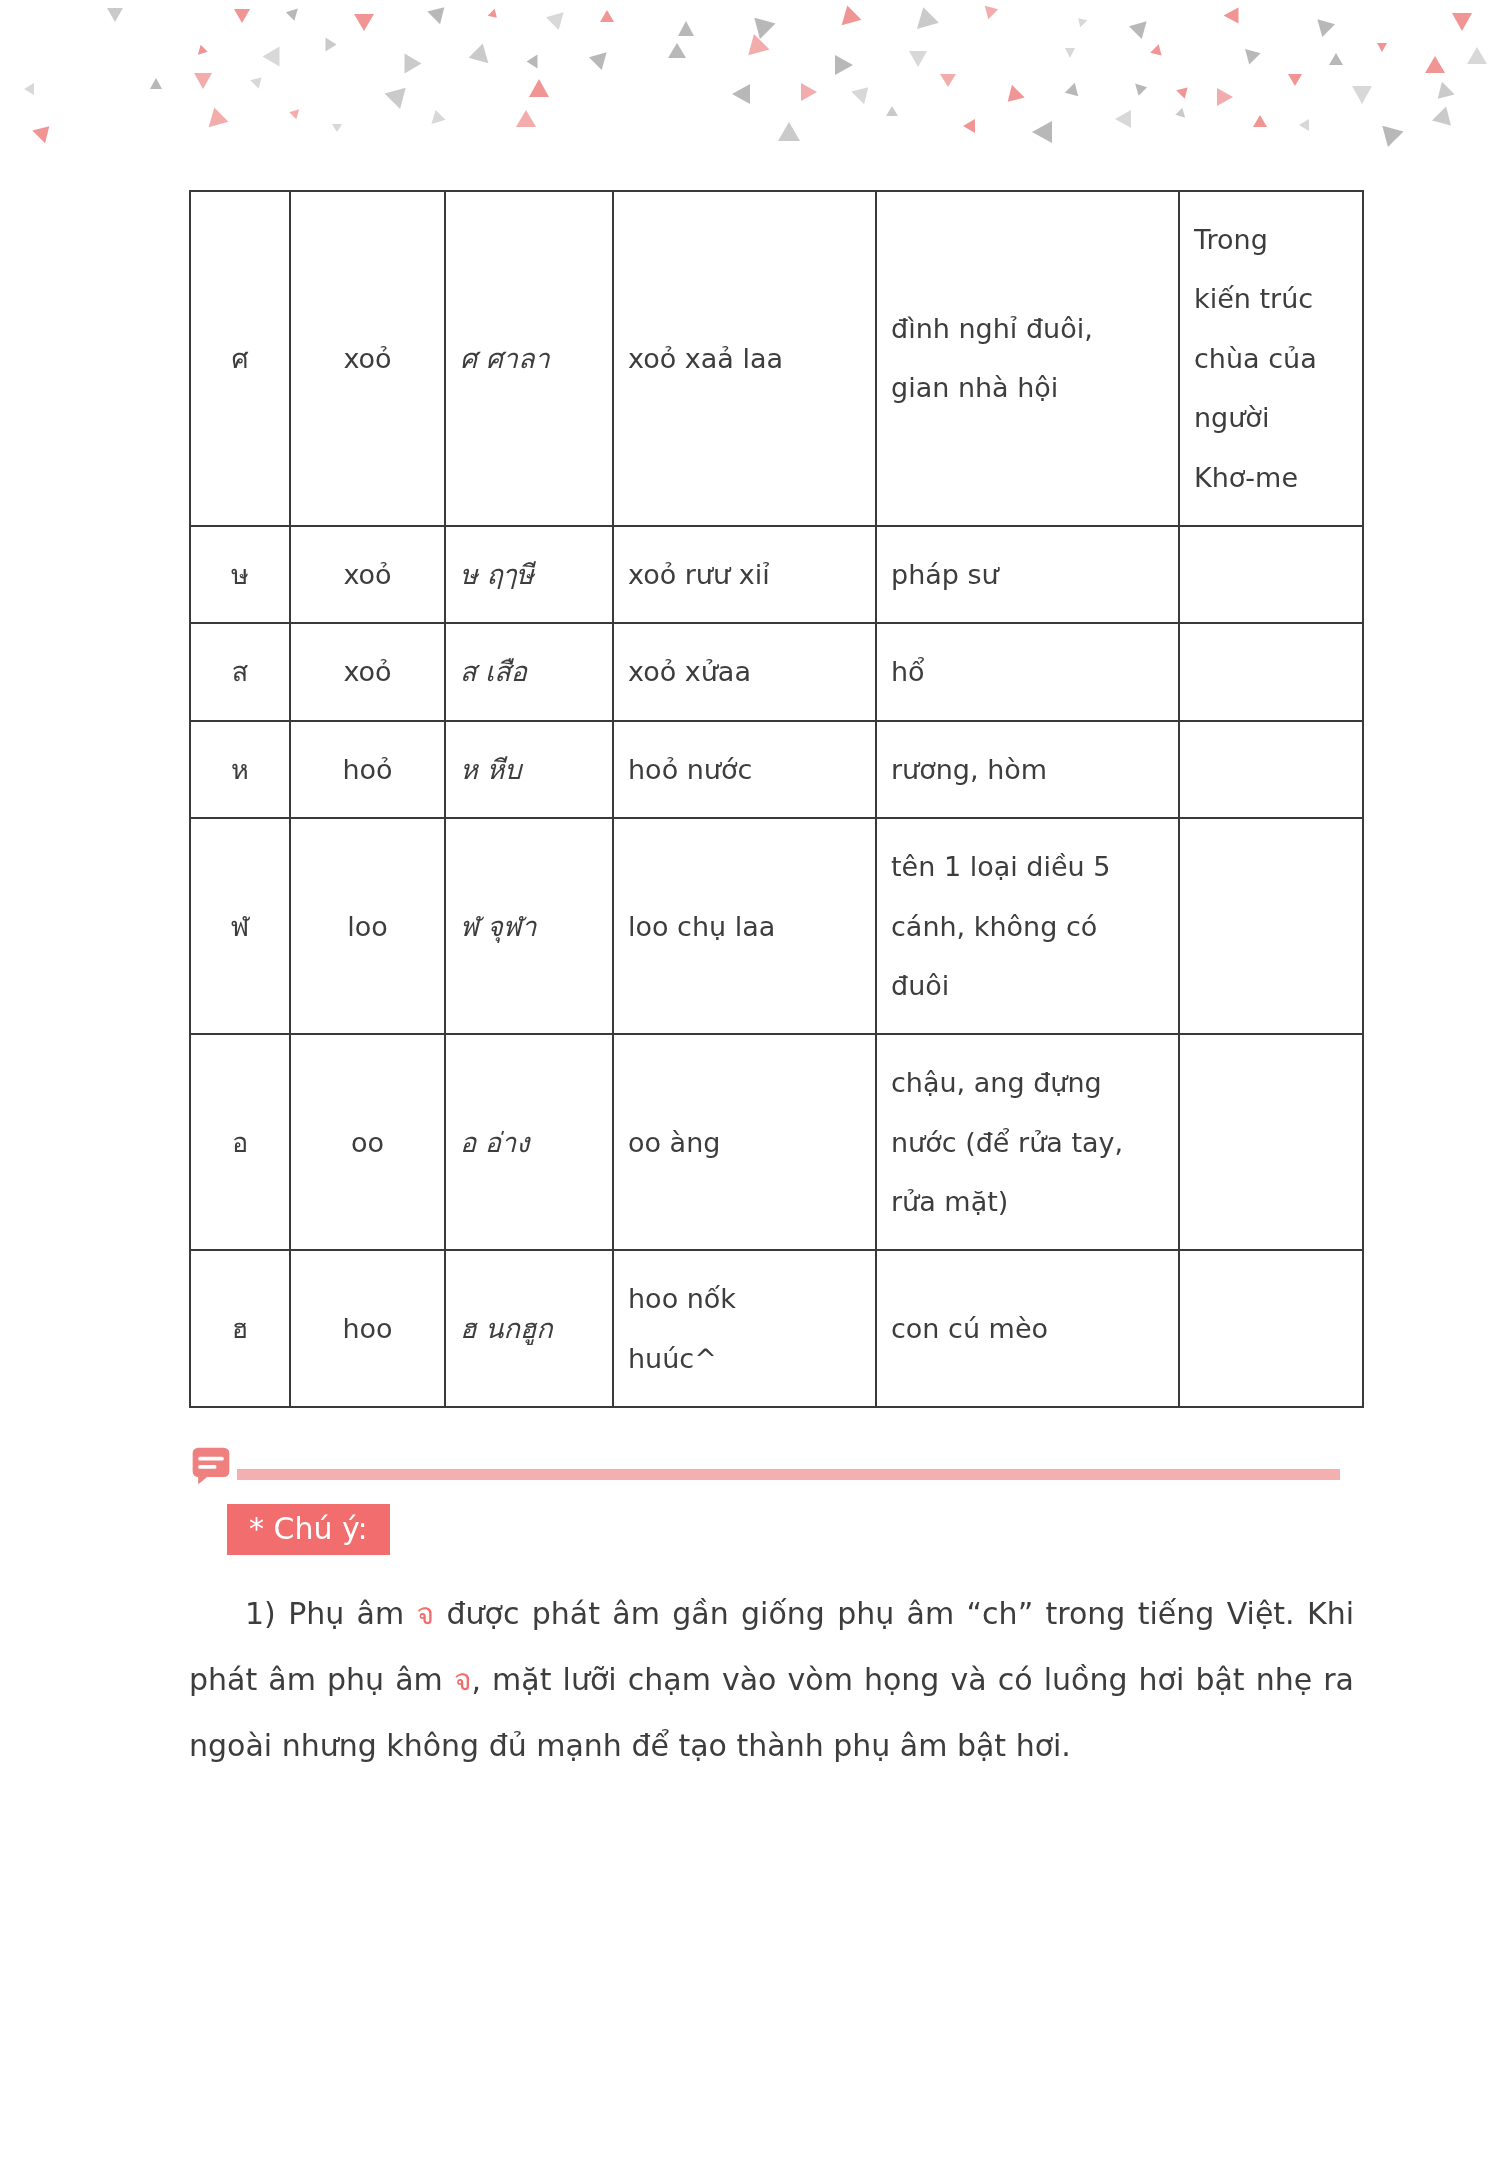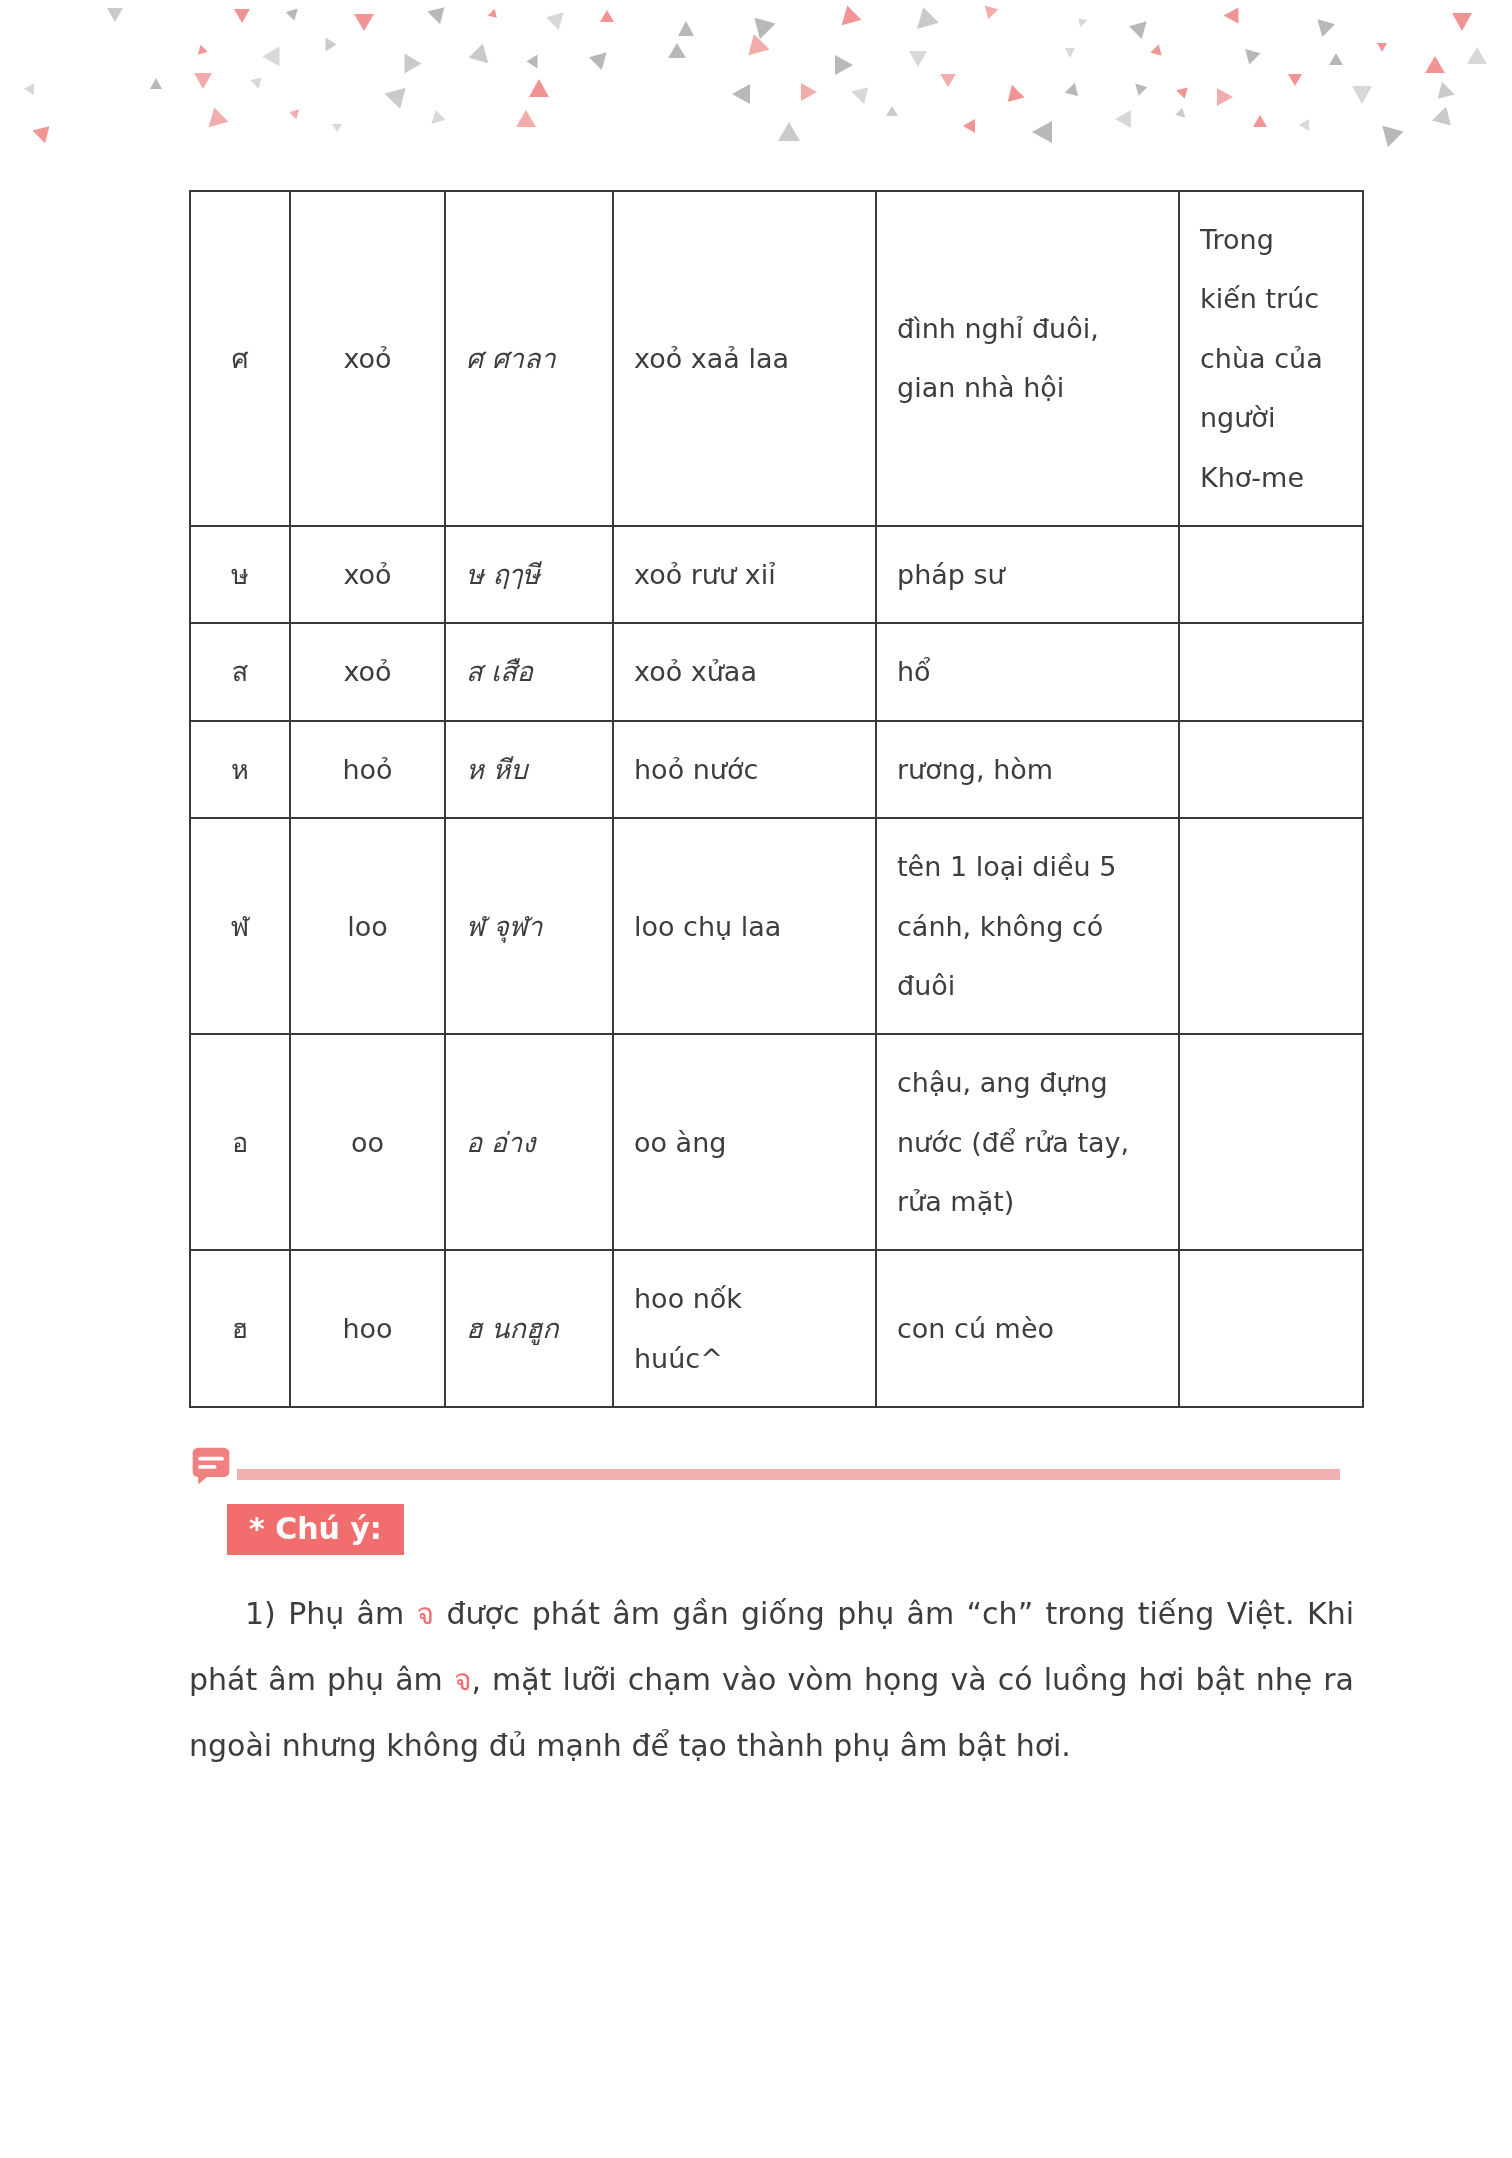--- a/index.html
+++ b/index.html
@@ -35,21 +35,21 @@
   
   table.consonants {
     border-collapse:collapse;
     width:100%;
     table-layout:fixed;
   }
   table.consonants td {
     border:2px solid var(--border,#3a3a3a);
     font-size:27px;
     line-height:2.2;
-    padding:18px 20px;
+    padding:18px 14px;
     vertical-align:middle;
     white-space:pre-line;
     color:var(--text,#3d3d3d);
     overflow:hidden;
   }
   td.cell-letter  { font-size:40px; text-align:center; line-height:1.4; }
   td.cell-name    { text-align:center; }
   td.cell-example { font-size:34px; line-height:1.8;font-style:italic; }
   td.cell-translit{ }
   td.cell-meaning { }
@@ -61,21 +61,21 @@
   .note-icon { width:44px; height:44px; margin-right:4px; position:relative; top:-8px; flex:0 0 auto; }
   .note-bar {
     flex:1; height:11px;
     background:var(--accent-light,#f2b0b0);
     margin-right:22px;
   }
   .note-label {
     display:inline-block;
     background:var(--accent,#f26d6d);
     color:#ffffff;
-    font-weight:bold;
+    font-weight:normal;
     font-size:30px;
     padding:7px 22px 9px 22px;
     margin-left:38px;
     margin-top:8px;
   }
   .note-text { margin-top:26px; padding-right:8px; }
   .note-text p {
     font-size:30px;
     line-height:2.2;
     text-indent:56px;

